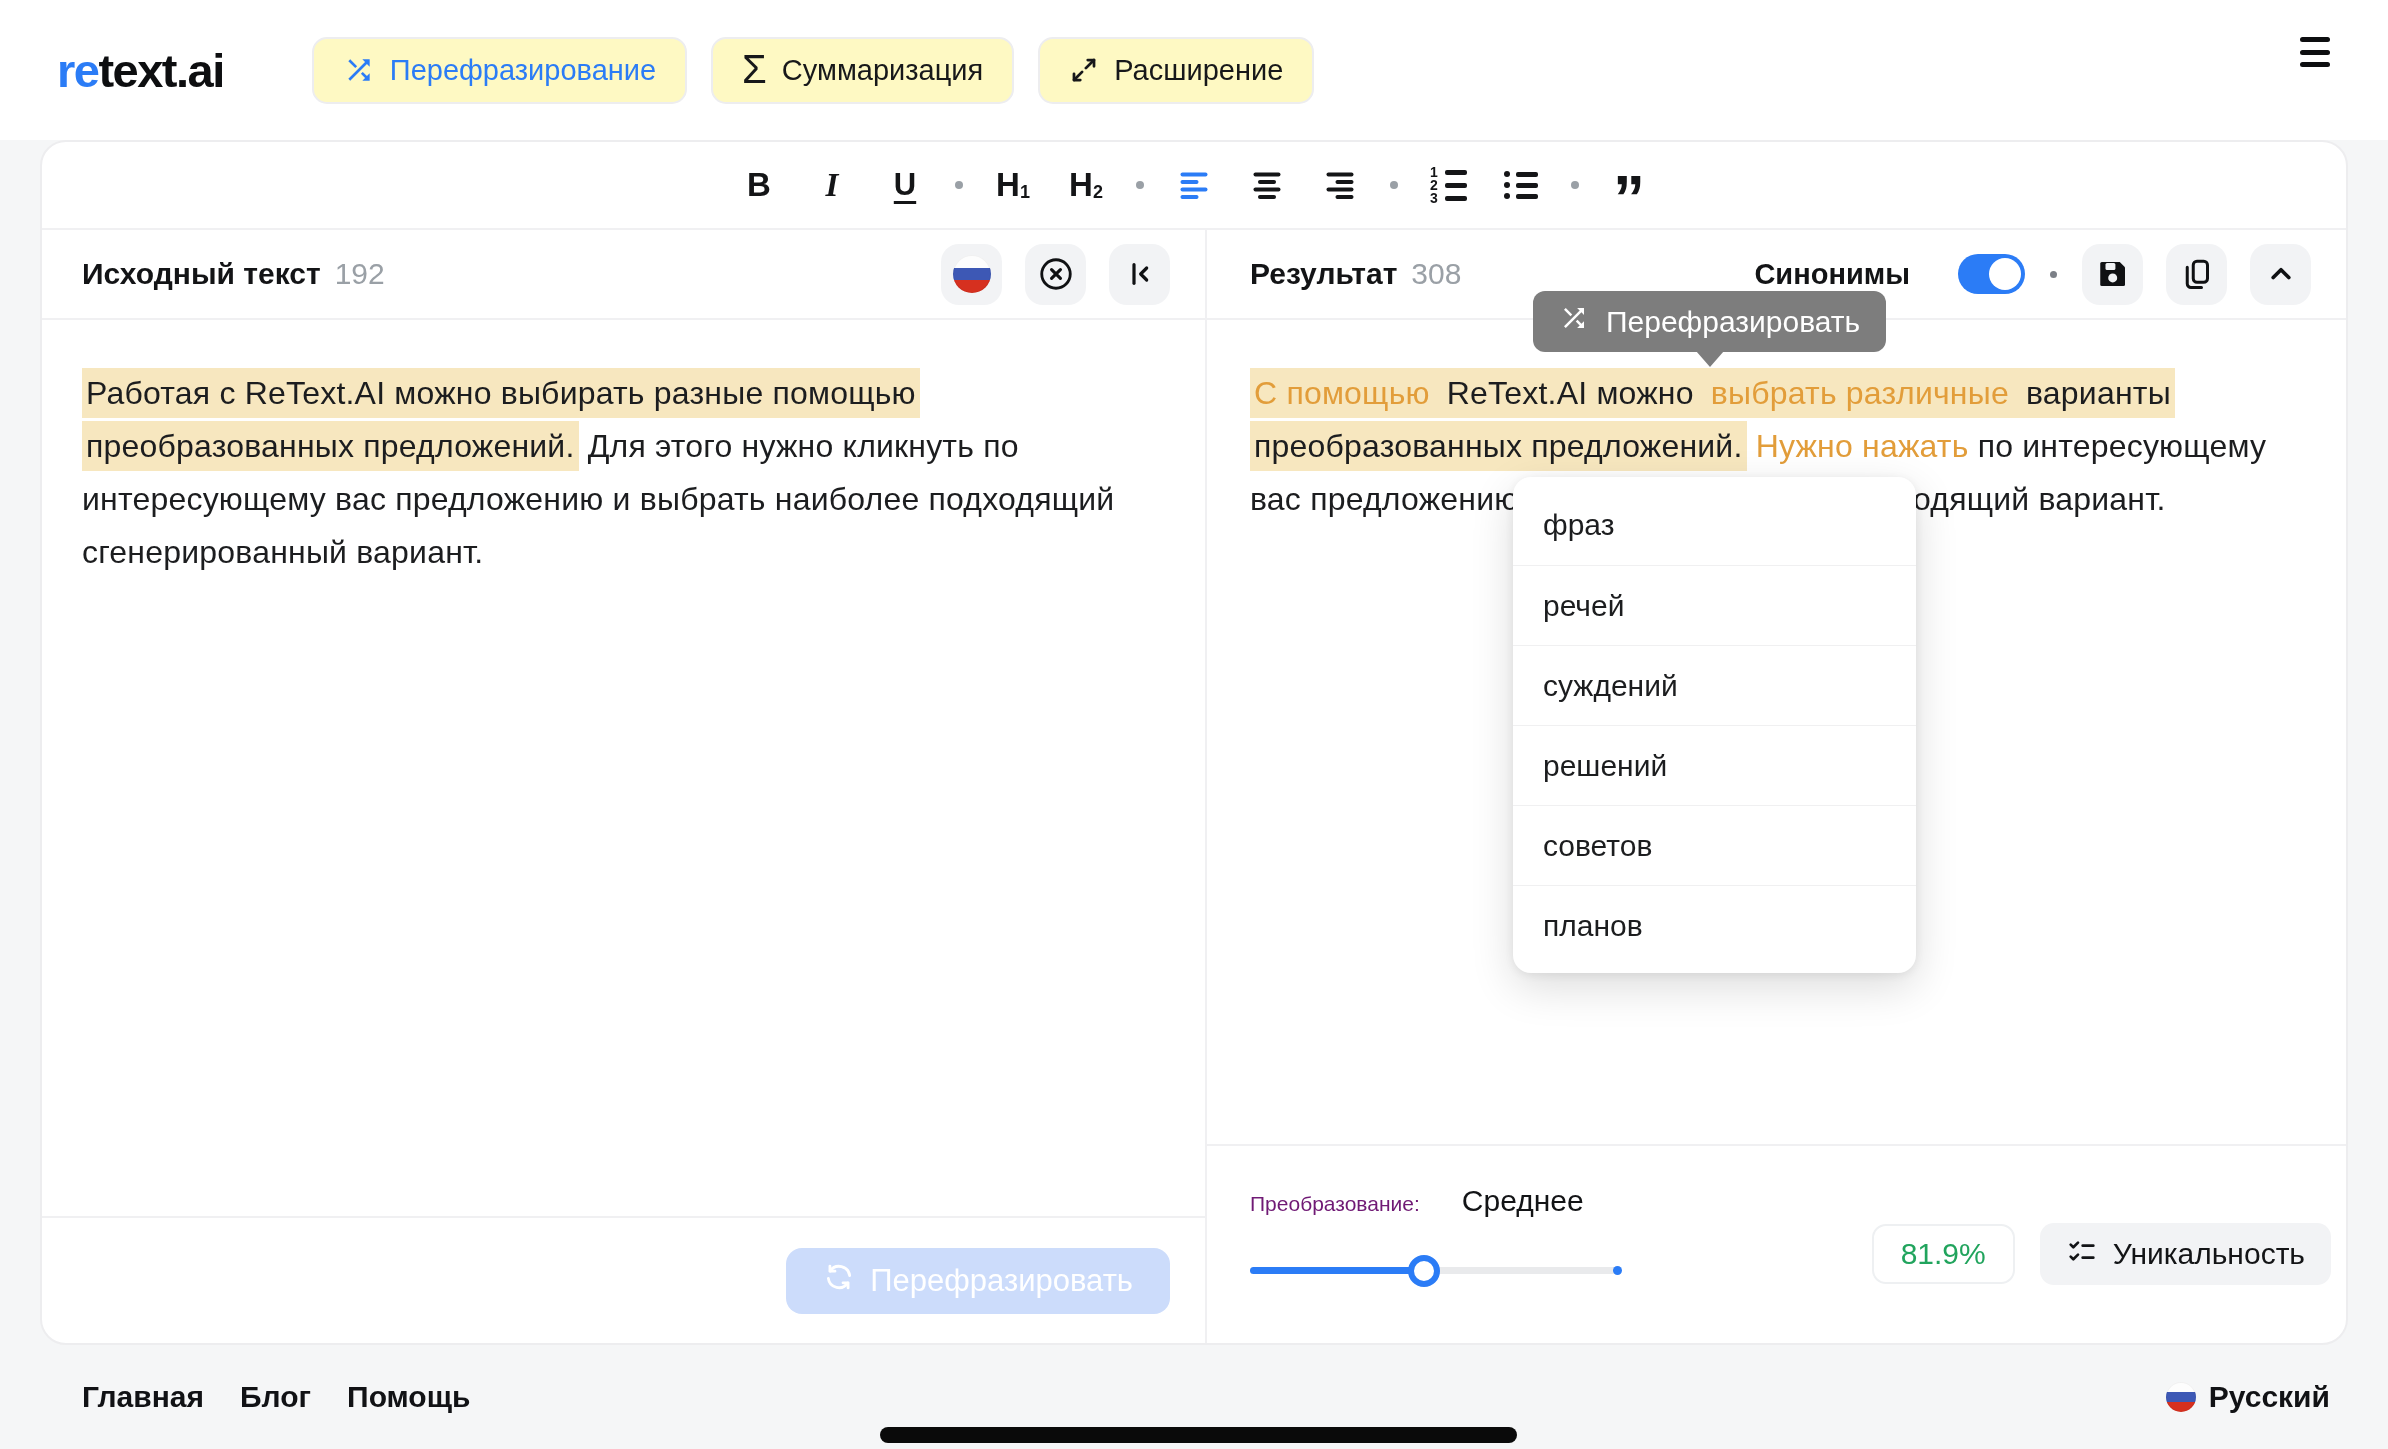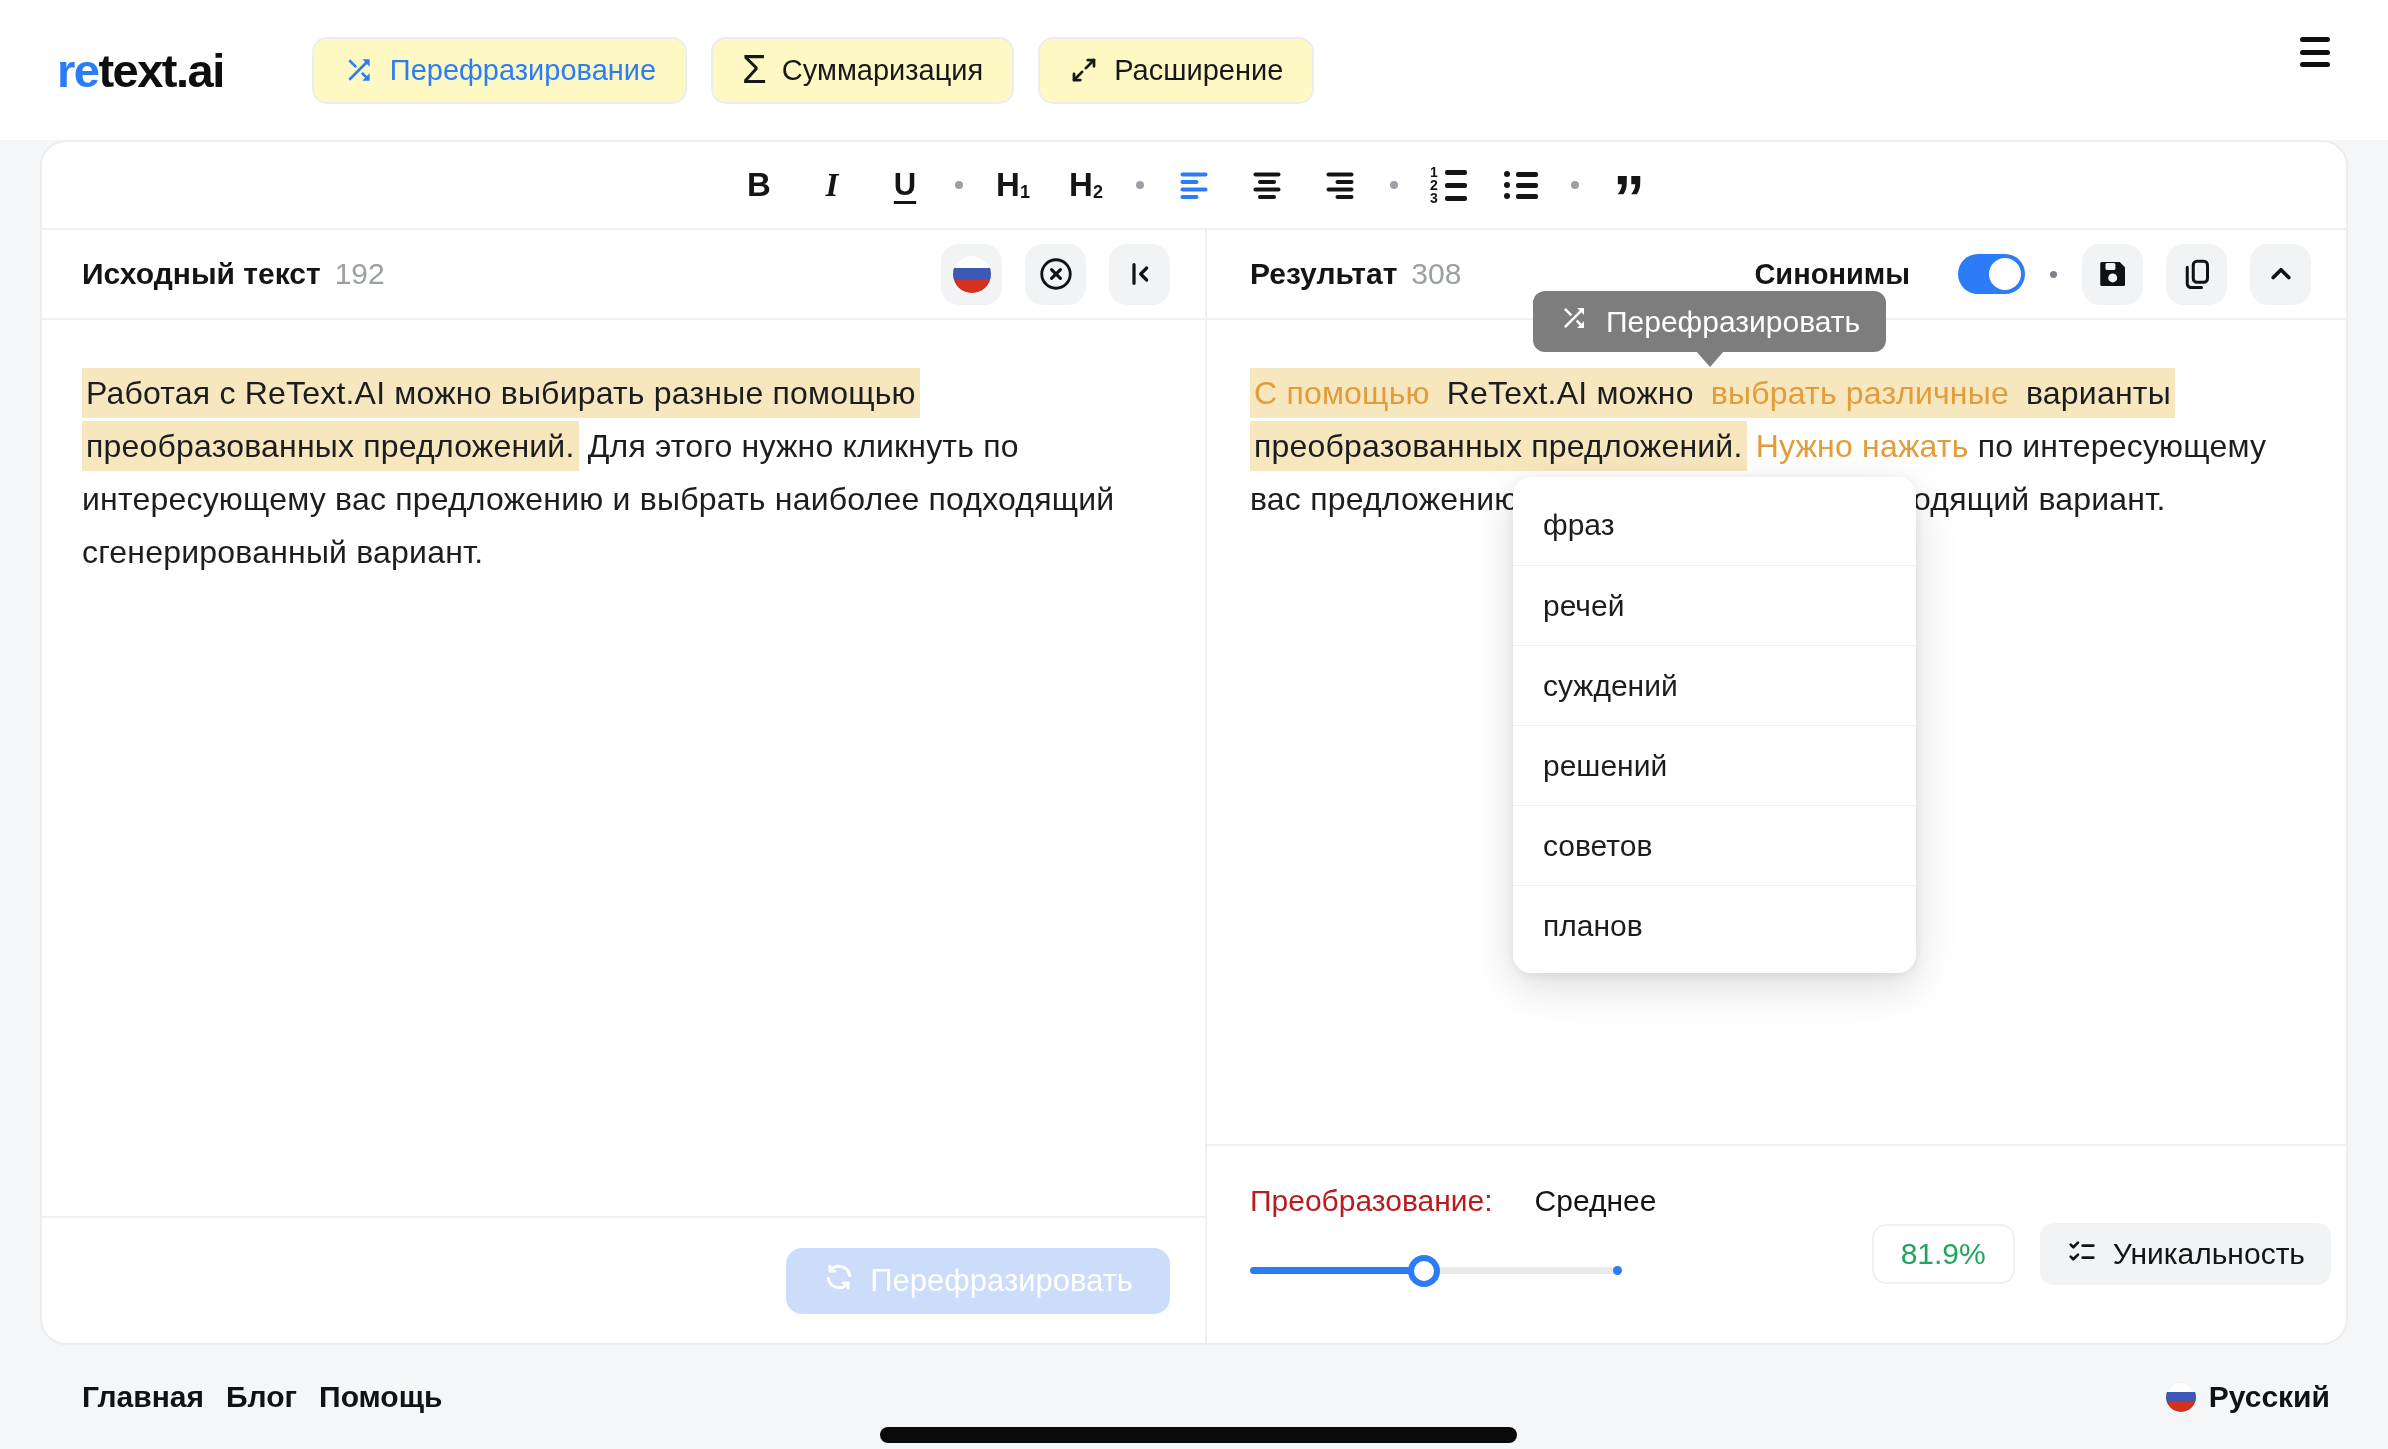--- a/index.html
+++ b/index.html
@@ -69,41 +69,41 @@
   .panel-right .editor{padding-left:43px;}
   .editor-text{font-size:32px;line-height:53px;white-space:nowrap;color:#1c1d1f;letter-spacing:0.2px;}
   .editor-text .hl{background:var(--highlight-cream);padding:7px 4px;}
   .editor-text .or{color:var(--orange-text);}
 
   .left-actions{flex:0 0 127px;border-top:2px solid #f0f0f2;display:flex;align-items:center;justify-content:flex-end;padding-right:35px;}
   .paraphrase-btn{display:flex;align-items:center;gap:15px;height:66px;padding:0 37px;border:none;border-radius:16px;background:var(--disabled-button-blue);color:#fff;font-size:31px;font-weight:500;font-family:inherit;cursor:pointer;}
 
   .right-footer{flex:0 0 199px;border-top:2px solid #f0f0f2;position:relative;padding:38px 0 0 43px;}
   .transform-row{display:flex;align-items:baseline;}
-  .transform-label{font-size:30px;color:#b91c1c;}
+  .transform-label{font-size:21px;color:#701a75;}
   .transform-value{font-size:30px;font-weight:500;color:#131416;margin-left:42px;}
   .slider{margin-top:49px;width:370px;position:relative;cursor:pointer;}
   .slider-track{height:7px;border-radius:4px;background:#e9eaec;position:relative;}
   .slider-fill{position:absolute;left:0;top:0;height:7px;border-radius:4px;background:var(--accent-blue);width:47%;}
   .slider-end-dot{position:absolute;right:-2px;top:-1px;width:9px;height:9px;border-radius:50%;background:var(--accent-blue);}
   .slider-knob{position:absolute;left:47%;top:50%;transform:translate(-50%,-50%);width:32px;height:32px;border-radius:50%;background:#fff;border:6px solid var(--accent-blue);}
   .uniq-wrap{position:absolute;right:15px;top:77px;display:flex;align-items:center;gap:25px;}
   .uniq-score{height:60px;display:flex;align-items:center;padding:0 27px;background:#fff;border:2px solid #eef0f2;border-radius:14px;font-size:30px;color:var(--green-score);}
   .uniq-btn{height:62px;display:flex;align-items:center;gap:15px;padding:0 26px;background:var(--button-gray);border:none;border-radius:14px;font-size:30px;font-weight:500;color:#131416;font-family:inherit;cursor:pointer;}
 
   
   .tooltip{position:absolute;left:1533px;top:291px;height:61px;display:flex;align-items:center;gap:17px;padding:0 26px;background:var(--tooltip-gray);border-radius:12px;color:#fff;font-size:30px;cursor:pointer;}
   .tooltip::after{content:"";position:absolute;left:50%;bottom:-15px;transform:translateX(-50%);border:14px solid transparent;border-top:16px solid var(--tooltip-gray);border-bottom:none;}
   .dropdown{position:absolute;left:1513px;top:477px;width:403px;background:#fff;border-radius:18px;box-shadow:0 14px 44px rgba(0,0,0,0.14),0 2px 10px rgba(0,0,0,0.07);padding:8px 0;}
   .dd-item{height:80px;display:flex;align-items:center;padding-left:30px;font-size:30px;color:#1c1d1f;cursor:pointer;}
   .dd-item + .dd-item{border-top:1.5px solid #f0f0f1;}
 
   
   .app-footer{position:absolute;left:0;top:1345px;width:2388px;height:104px;background:#f5f6f7;display:flex;align-items:center;padding:0 58px 0 82px;}
-  .footer-links{display:flex;gap:22px;}
+  .footer-links{display:flex;gap:36px;}
   .footer-link{font-size:30px;font-weight:700;color:#111215;text-decoration:none;cursor:pointer;}
   .lang{margin-left:auto;display:flex;align-items:center;gap:13px;cursor:pointer;}
   .lang .flag{width:30px;height:30px;}
   .lang-label{font-size:30px;font-weight:700;color:#111215;}
   .home-indicator{position:absolute;left:880px;top:1427px;width:637px;height:16px;border-radius:8px;background:#0a0a0a;cursor:grab;}
 </style>
 </head>
 <body>
 
 <div class="page">

